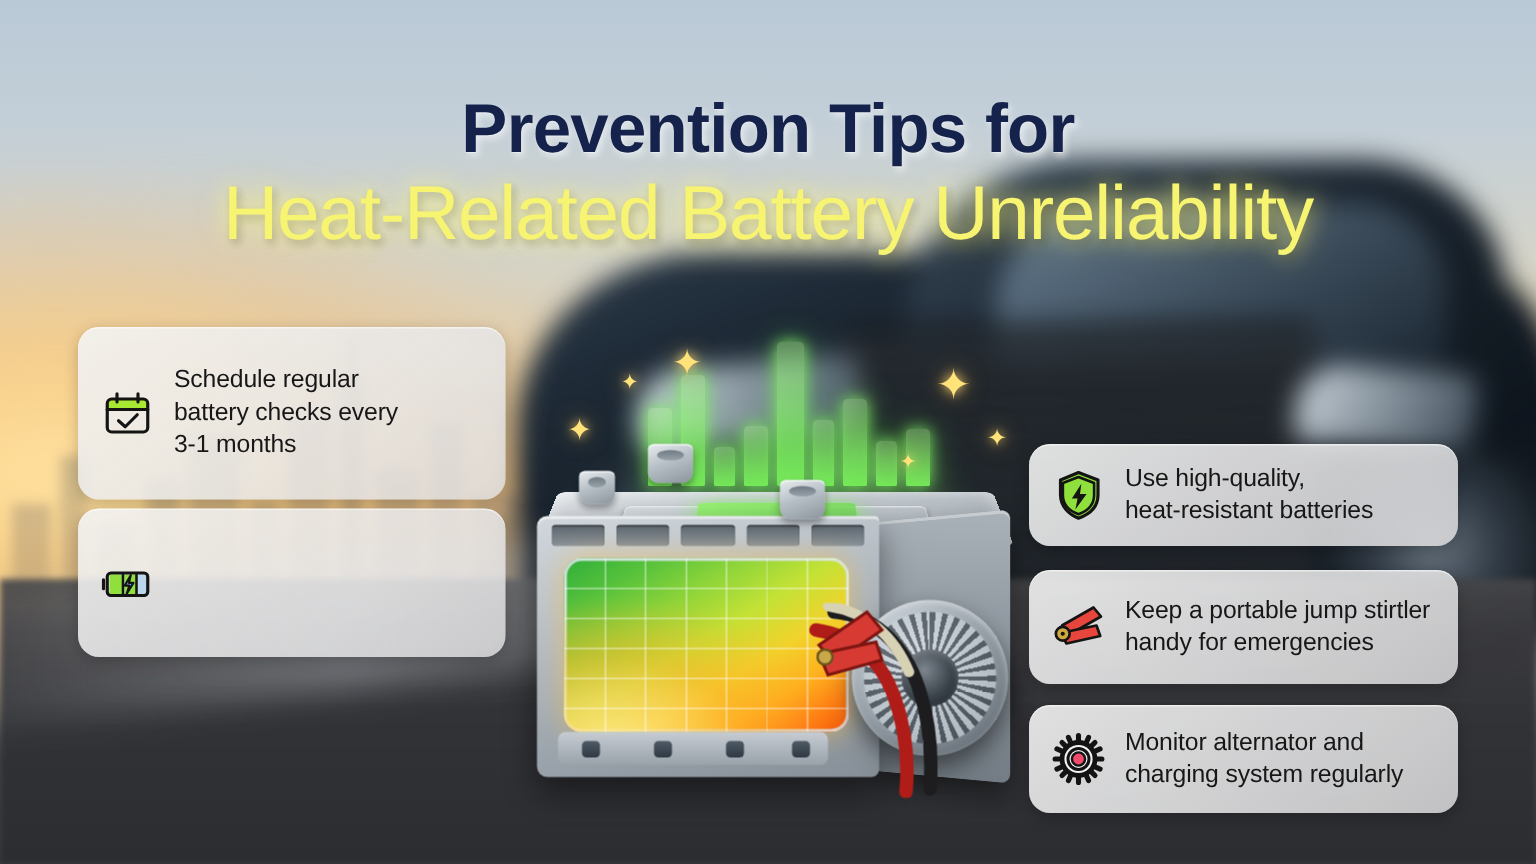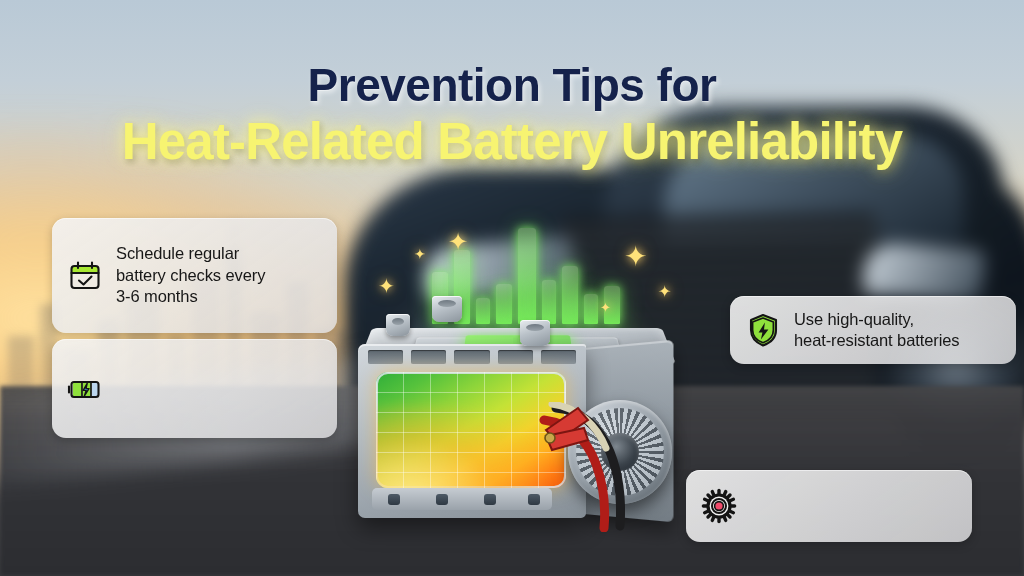--- a/index.html
+++ b/index.html
@@ -186,21 +186,21 @@
     font-size: 46px;
     font-weight: bold;
     letter-spacing: -0.5px;
     color: #15224b;
     line-height: 1.0;
     text-shadow: 2px 3px 5px rgba(255,255,255,0.55), 0 1px 0 rgba(255,255,255,0.4);
   }
   .title-line2 {
     margin-top: 8px;
     font-size: 51px;
-    font-weight: bold;
+    font-weight: normal;
     letter-spacing: -0.8px;
     color: #f7f471;
     line-height: 1.0;
     text-shadow:
       0 0 14px rgba(250,246,140,0.85),
       0 0 26px rgba(248,240,120,0.45),
       2px 3px 6px rgba(40,40,30,0.35);
   }
 
   
@@ -234,21 +234,21 @@
   }
   .card .ic svg { display: block; }
 
   
   #card-schedule { left: 52px;  top: 218px; width: 285px; height: 115px; }
   #card-replace  { left: 52px;  top: 339px; width: 285px; height: 99px;  }
   #card-terminals{ left: 52px;  top: 452px; width: 285px; height: 84px;  }
 
   
   #card-electronics { left: 686px; top: 220px; width: 286px; height: 64px; }
-  #card-quality     { left: 686px; top: 296px; width: 286px; height: 68px; margin-left: 44px; }
+  #card-quality     { left: 686px; top: 296px; width: 286px; height: 68px; }
   #card-jumper      { left: 686px; top: 380px; width: 286px; height: 76px; }
   #card-alternator  { left: 686px; top: 470px; width: 286px; height: 72px; }
 
   
 
   #battery-illustration {
     position: absolute;
     left: 352px;
     top: 252px;
     width: 340px;
@@ -619,21 +619,21 @@
       <svg width="36" height="36" viewBox="0 0 36 36">
         <rect class="g-green" x="4.5" y="8" width="27" height="7" rx="2.5"></rect>
         <rect class="g-line" x="4.5" y="8" width="27" height="22" rx="3"></rect>
         <path class="g-line" d="M4.5 15 H31.5"></path>
         <path class="g-line" d="M11 4.5 V10 M25 4.5 V10"></path>
         <path class="g-line" d="M12 22.5 L16.5 26.5 L24.5 18.5"></path>
       </svg>
     </span>
     <span class="txt">Schedule regular
 battery checks every
-3-6 months</span>
+3-1 months</span>
   </div>
 
   <div class="card" id="card-replace">
     <span class="ic">
       <svg width="38" height="36" viewBox="0 0 38 36">
         <rect class="g-green2" x="7" y="12" width="9" height="13"></rect>
         <rect class="g-green2" x="17" y="12" width="8" height="13"></rect>
         <rect class="g-blue" x="26" y="12" width="6" height="13"></rect>
         <rect class="g-line" x="5.5" y="11" width="27" height="15" rx="2.5"></rect>
         <path class="g-line" d="M3 15.5 V21.5"></path>
@@ -651,20 +651,32 @@
         <path class="g-green2" d="M17 3 L30 8 v10 c0 8 -6 13 -13 15.5 C11 31 5 26 5 18 V8 Z"></path>
         <path class="g-line" d="M17 3 L30 8 v10 c0 8 -6 13 -13 15.5 C11 31 5 26 5 18 V8 Z"></path>
         <path class="g-line-t" d="M17 6 L27.4 10 v8 c0 6.6 -4.8 10.8 -10.4 12.8 C11.4 28.8 6.6 24.6 6.6 18 v-8 Z"></path>
         <path d="M18.9 10.5 L12.6 20.4 L16.4 20.4 L14.9 27.6 L22.4 17.4 L18 17.4 Z" fill="#141414"></path>
       </svg>
     </span>
     <span class="txt">Use high-quality,
 heat-resistant batteries</span>
   </div>
 
+  <div class="card" id="card-jumper">
+    <span class="ic">
+      <svg width="38" height="32" viewBox="0 0 38 32">
+        <path class="g-red" d="M8 15 L29 3 L34 9 L13 21 Z" stroke="#141414" stroke-width="1.8" stroke-linejoin="round"></path>
+        <path class="g-red" d="M7 20 L31 15 L33.5 22 L11 27 Z" stroke="#141414" stroke-width="1.8" stroke-linejoin="round"></path>
+        <circle cx="8.5" cy="20.5" r="4.6" fill="#cfa93f" stroke="#141414" stroke-width="1.8"></circle>
+        <circle cx="8.5" cy="20.5" r="1.4" fill="#141414"></circle>
+      </svg>
+    </span>
+    <span class="txt">Keep a portable jump stirtler
+handy for emergencies</span>
+  </div>
 
   <div class="card" id="card-alternator">
     <span class="ic">
       <svg width="36" height="36" viewBox="0 0 36 36">
         <g fill="#141414">
           <circle cx="18" cy="18" r="12.6"></circle>
         </g>
         <g stroke="#141414" stroke-width="3.4" stroke-linecap="round">
           <path d="M18 2.4 V6"></path>
             <path d="M18 30 V33.6"></path>
@@ -682,15 +694,17 @@
             <path d="M29.1 23.3 L32.4 24.7"></path>
           <path d="M11.3 32.4 L12.7 29.1"></path>
             <path d="M23.3 6.9 L24.7 3.6"></path>
         </g>
         <circle cx="18" cy="18" r="9.4" fill="#f2f2f2"></circle>
         <circle cx="18" cy="18" r="7" fill="none" stroke="#141414" stroke-width="2"></circle>
         <circle cx="18" cy="18" r="4.4" class="g-pink"></circle>
         <circle cx="18" cy="18" r="4.4" fill="none" stroke="#141414" stroke-width="1.6"></circle>
       </svg>
     </span>
+    <span class="txt">Monitor alternator and
+charging system regularly</span>
   </div>
 
 </div>
 
 </body></html>

